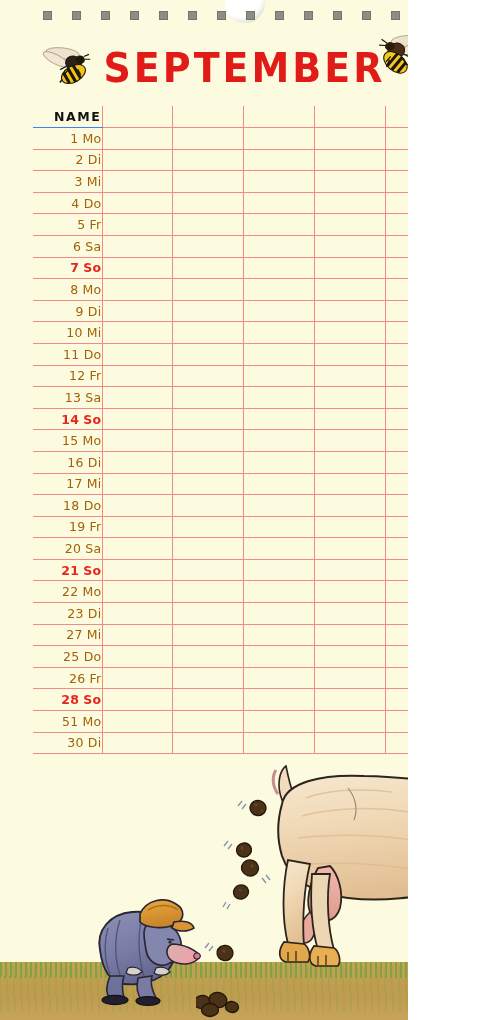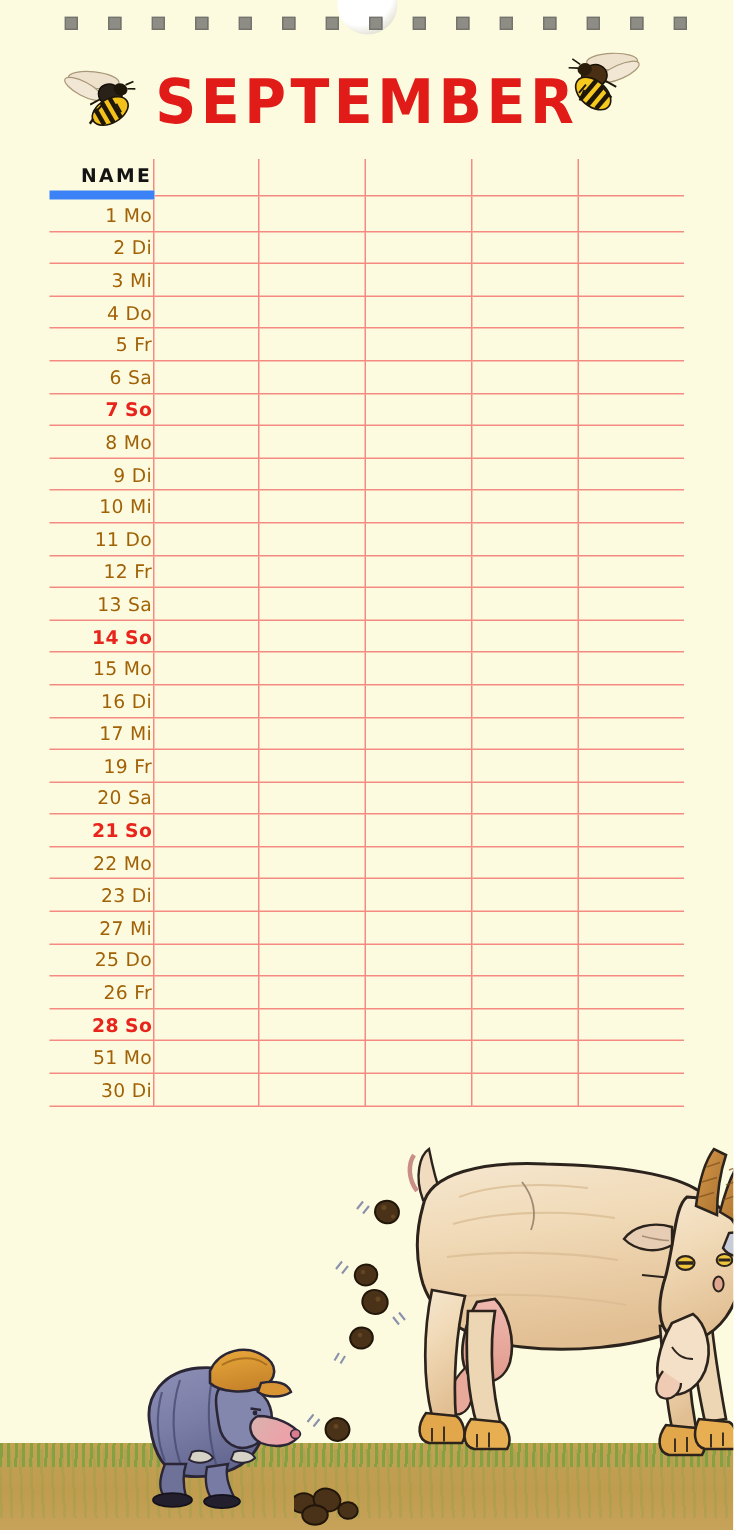--- a/index.html
+++ b/index.html
@@ -5,21 +5,21 @@
   html, body {
     margin: 0;
     padding: 0;
     background: #ffffff;
   }
   body {
     font-family: "DejaVu Sans", sans-serif;
   }
   #page {
     position: relative;
-    width: 489px;
+    width: 408px;
     height: 1020px;
     background: #fdfbdf;
     overflow: hidden;
   }
 
   
   #binding {
     position: absolute;
     top: 0; left: 0;
     width: 489px;
@@ -89,21 +89,21 @@
     background: transparent;
   }
   table#cal tr.head th,
   table#cal tr.head td {
     border-top: none;
     height: 21px;
   }
   table#cal tr.head th.nm {
     border-left: none;
     border-right: 1px solid #f58a83;
-    border-bottom: 6px solid #3b82f6;
+    border-bottom: 1px solid #3b82f6;
   }
   table#cal td.nm,
   table#cal th.nm {
     border-left: none;
   }
   table#cal td.last,
   table#cal th.last {
     border-right: none;
   }
   .hdr-name {
@@ -391,20 +391,28 @@
           </tr>
           <tr>
             <td class="nm daycell"><span class="dnum">17</span><span class="dabbr">Mi</span></td>
             <td></td>
             <td></td>
             <td></td>
             <td></td>
             <td class="last"></td>
           </tr>
           <tr>
+            <td class="nm daycell"><span class="dnum">18</span><span class="dabbr">Do</span></td>
+            <td></td>
+            <td></td>
+            <td></td>
+            <td></td>
+            <td class="last"></td>
+          </tr>
+          <tr>
             <td class="nm daycell"><span class="dnum">19</span><span class="dabbr">Fr</span></td>
             <td></td>
             <td></td>
             <td></td>
             <td></td>
             <td class="last"></td>
           </tr>
           <tr class="sat">
             <td class="nm daycell"><span class="dnum">20</span><span class="dabbr">Sa</span></td>
             <td></td>

